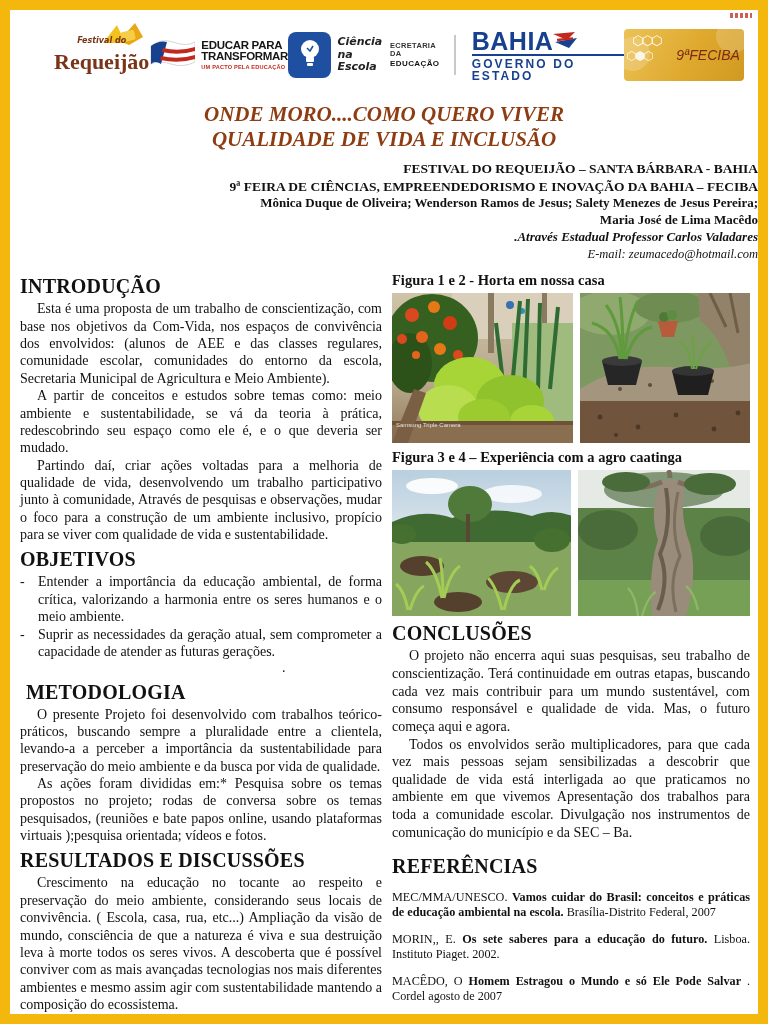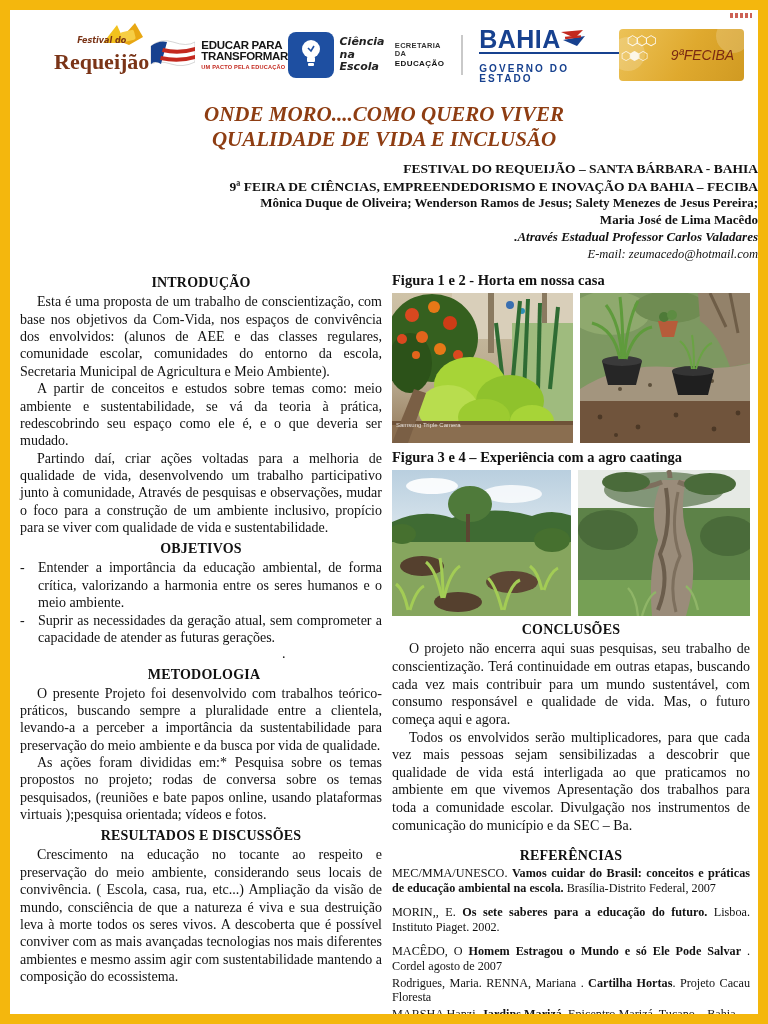--- a/index.html
+++ b/index.html
@@ -25,21 +25,21 @@
   .edu .l1,.edu .l2{font-size:11.5px; font-weight:bold; letter-spacing:-.3px; color:#151515;}
   .edu .l3{font-size:5.6px; font-weight:bold; color:#C3281E; margin-top:2px; letter-spacing:.2px;}
   
   .sec{font-family:"Liberation Sans",sans-serif; line-height:1.15; text-align:left;}
   .sec .s1{font-size:7.5px; font-weight:bold; color:#333; letter-spacing:.3px;}
   .sec .s2{font-size:8px; font-weight:bold; color:#111; letter-spacing:.4px;}
   .divider{width:2px; height:40px; background:#c9c9c9; margin:0 10px;}
   
   .bah{font-family:"Liberation Sans",sans-serif; line-height:1; text-align:left;}
   .bah .b1{font-size:25px; font-weight:bold; color:#17418F; letter-spacing:.5px; display:flex; align-items:center;}
-  .bah .b2{font-size:10px; font-weight:bold; color:#17418F; letter-spacing:2.1px; margin-top:0; border-top:2px solid #17418F; padding-top:10px;}
+  .bah .b2{font-size:12px; font-weight:bold; color:#17418F; letter-spacing:2.1px; margin-top:0; border-top:2px solid #17418F; padding-top:2px;}
   
   .fec{width:132px; height:52px; border-radius:4px; position:relative;
     background:linear-gradient(120deg,#ECC257 0%,#DFA92E 55%,#D09A22 100%); overflow:hidden;}
   .fec .hexes{position:absolute; left:8px; top:4px; font-size:13px; color:#fff; letter-spacing:-2px; opacity:.95; font-family:"DejaVu Sans",sans-serif;}
   .fec .hexes2{position:absolute; left:2px; top:20px; font-size:12px; color:#fff; letter-spacing:-2px; opacity:.85; font-family:"DejaVu Sans",sans-serif;}
   .fec .lab{position:absolute; left:52px; top:18px; font-family:"Liberation Sans",sans-serif;
     font-weight:normal; font-size:14px; color:#7C2A12; font-style:italic;}
   .fec .blob{position:absolute; width:34px; height:34px; border-radius:50%; background:rgba(255,255,255,.18);}
   .corner-mark{position:absolute; top:3px; right:6px; width:22px; height:5px;
     background:repeating-linear-gradient(90deg,#c0392b 0 3px,transparent 3px 5px); opacity:.8;}
@@ -48,38 +48,38 @@
     font-size:21px; line-height:1.2; color:#8E3D12;}
   .sub-block{text-align:right; margin-top:8px; line-height:1.3;}
   .sub-block .ev{font-weight:bold; font-size:13.5px;}
   .sub-block .au{font-weight:bold; font-size:13px;}
   .sub-block .school{font-weight:bold; font-style:italic; font-size:13px;}
   .sub-block .email{font-style:italic; font-size:12.5px;}
   
   .cols{display:flex; gap:10px; padding:4px 8px 0 10px; margin-top:4px;}
   .col-left{width:362px; flex:none;}
   .col-right{flex:1; min-width:0;}
-  h2.sect{font-size:14px; margin:5px 0 2px; font-weight:bold; letter-spacing:.2px;text-align:center;}
+  h2.sect{font-size:20px; margin:5px 0 2px; font-weight:bold; letter-spacing:.2px;}
   h2.meto{padding-left:6px;}
   .para{font-size:14px; line-height:1.24; text-align:justify; text-indent:17px; margin:0;}
   .bullets{margin:0;}
   .bullet{display:flex; font-size:14px; line-height:1.24;}
   .bullet .mark{width:12px; flex:none;}
   .bullet .btxt{flex:1; text-align:justify; padding-left:6px;}
   .stray-dot{font-size:14px; padding-left:262px; line-height:1.1;}
   
   .fig-cap{font-weight:bold; font-size:14.5px; margin:2px 0 4px;}
   .photo-row{display:flex; gap:7px; margin-bottom:6px;}
   .photo{position:relative; overflow:hidden; background:#ccc;}
   .photo svg{display:block;}
   .wm{position:absolute; left:4px; bottom:14px; font-family:"Liberation Sans",sans-serif;
      font-size:6px; color:rgba(255,255,255,.8); line-height:1.2;}
   .r-para{font-size:14px; line-height:1.26; text-align:justify; text-indent:17px; margin:0;}
   .refs{margin-top:2px;}
-  .ref{font-size:12.2px; line-height:1.22; text-align:justify; margin:2px 0 9px;}
+  .ref{font-size:12.2px; line-height:1.22; text-align:justify; margin:12px 0 9px;}
   .ref b{font-weight:bold;}
 </style>
 </head>
 <body>
 
 <div class="poster">
   <div class="corner-mark"></div>
 
   <div class="logo-row">
 

